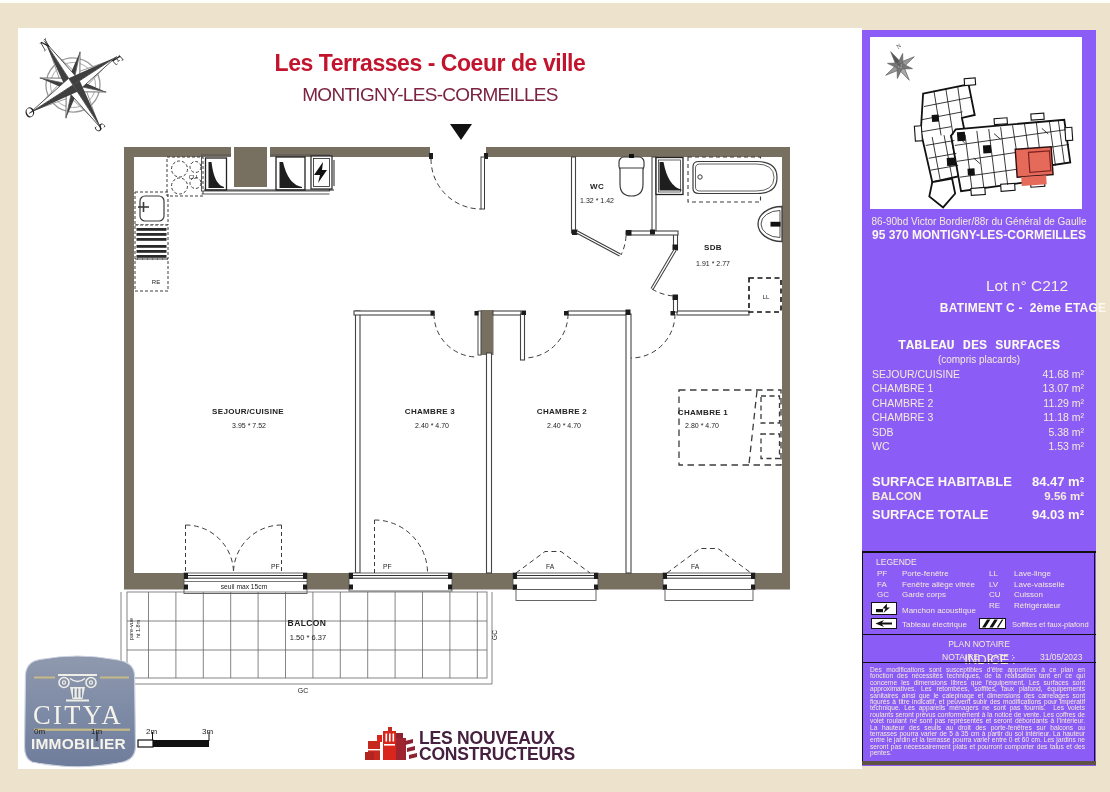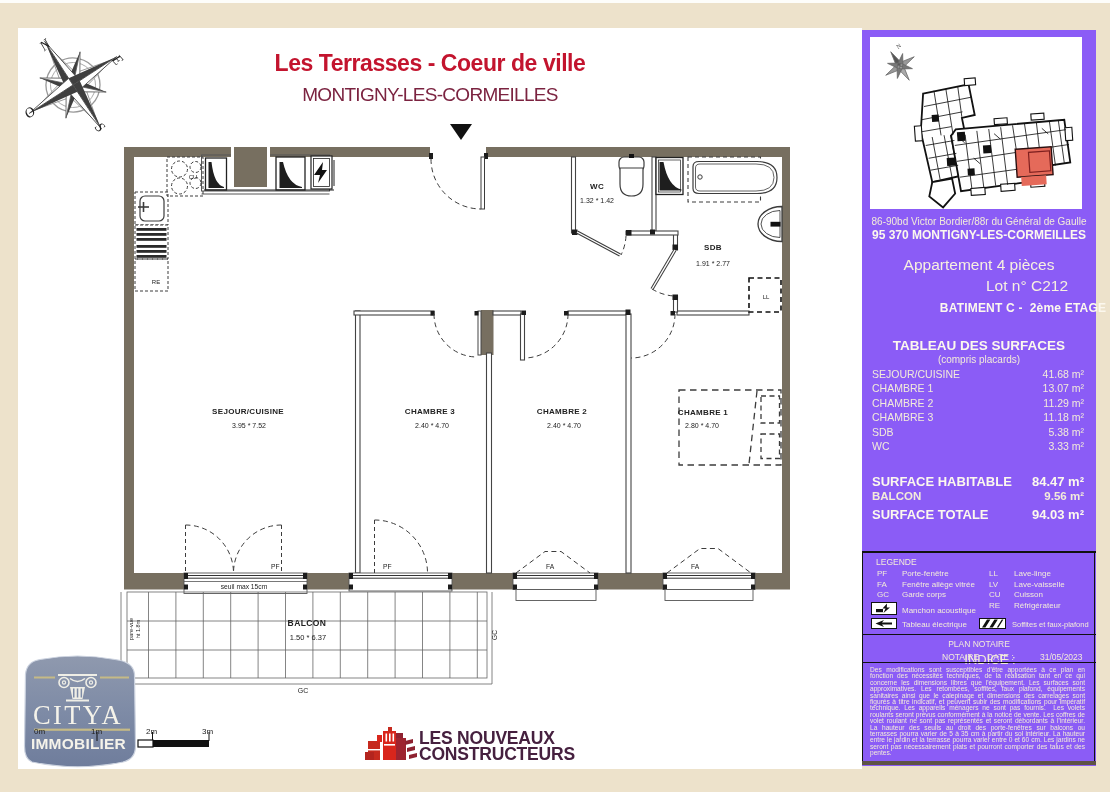--- a/index.html
+++ b/index.html
@@ -408,32 +408,31 @@
 <rect x="158" y="118" width="21" height="20" fill="#E56A5A" stroke="#7e1f1f" stroke-width="1.2"></rect>
 <rect x="149" y="142" width="25" height="9" fill="#E56A5A"></rect>
 </g>
 </g>
 </svg>
     </div>
 
 <div class="abs" style="top:186px;text-align:center;font-size:10px;color:#F3EBDA;white-space:nowrap;">86-90bd Victor Bordier/88r du Général de Gaulle</div>
 <div class="abs" style="top:198px;text-align:center;font-size:12px;font-weight:bold;color:#FCF8EE;white-space:nowrap;">95 370 MONTIGNY-LES-CORMEILLES</div>
 
-<div class="abs" style="top:226px;text-align:center;font-size:15.5px;color:#F7F0E0;">Appartement 4 pièces</div>
 <div class="abs" style="top:247px;text-align:center;font-size:15.5px;color:#F7F0E0;padding-left:48px;">Lot n° C212</div>
 <div class="abs" style="top:271px;text-align:center;font-size:12px;font-weight:bold;color:#FCF8EE;letter-spacing:0.2px;padding-left:44px;">BATIMENT C -&nbsp; 2ème ETAGE</div>
 
-<div class="abs" style="top:308px;text-align:center;font-size:13.5px;font-weight:bold;color:#FCF8EE;">TABLEAU DES SURFACES</div>
+<div class="abs" style="top:308px;text-align:center;font-size:13.5px;font-weight:bold;color:#FCF8EE;font-family:Liberation Mono, monospace;">TABLEAU DES SURFACES</div>
 <div class="abs" style="top:324px;text-align:center;font-size:10px;color:#F3EBDA;">(compris placards)</div>
 <div class="abs" style="top:338px;left:10px;width:212px;font-size:10.5px;color:#F3EBDA;">SEJOUR/CUISINE<span style="float:right">41.68 m²</span></div>
 <div class="abs" style="top:352.4px;left:10px;width:212px;font-size:10.5px;color:#F3EBDA;">CHAMBRE 1<span style="float:right">13.07 m²</span></div>
 <div class="abs" style="top:366.79999999999995px;left:10px;width:212px;font-size:10.5px;color:#F3EBDA;">CHAMBRE 2<span style="float:right">11.29 m²</span></div>
 <div class="abs" style="top:381.19999999999993px;left:10px;width:212px;font-size:10.5px;color:#F3EBDA;">CHAMBRE 3<span style="float:right">11.18 m²</span></div>
 <div class="abs" style="top:395.5999999999999px;left:10px;width:212px;font-size:10.5px;color:#F3EBDA;">SDB<span style="float:right">5.38 m²</span></div>
-<div class="abs" style="top:409.9999999999999px;left:10px;width:212px;font-size:10.5px;color:#F3EBDA;">WC<span style="float:right">3.33 m²</span></div>
+<div class="abs" style="top:409.9999999999999px;left:10px;width:212px;font-size:10.5px;color:#F3EBDA;">WC<span style="float:right">1.53 m²</span></div>
 
 <div class="abs" style="top:444px;left:10px;width:212px;font-size:13px;font-weight:bold;color:#FCF8EE;">SURFACE HABITABLE<span style="float:right">84.47 m²</span></div>
 <div class="abs" style="top:460px;left:10px;width:212px;font-size:11.5px;font-weight:bold;color:#F3EBDA;">BALCON<span style="float:right">9.56 m²</span></div>
 <div class="abs" style="top:477px;left:10px;width:212px;font-size:13px;font-weight:bold;color:#FCF8EE;">SURFACE TOTALE<span style="float:right">94.03 m²</span></div>
 
 <div class="abs" style="top:522px;left:0;width:230.5px;height:209px;border-left:1.5px solid #111;border-right:1.5px solid #111;"></div>
 <div class="abs" style="top:521px;height:0;border-top:2px solid #111;"></div>
 <div class="abs" style="top:527px;left:14px;font-size:8.5px;color:#F3EBDA;">LEGENDE</div>
 <div class="abs" style="top:539px;left:15px;font-size:8px;color:#F3EBDA;">PF</div>
 <div class="abs" style="top:539px;left:40px;font-size:8px;color:#F3EBDA;">Porte-fenêtre</div>

